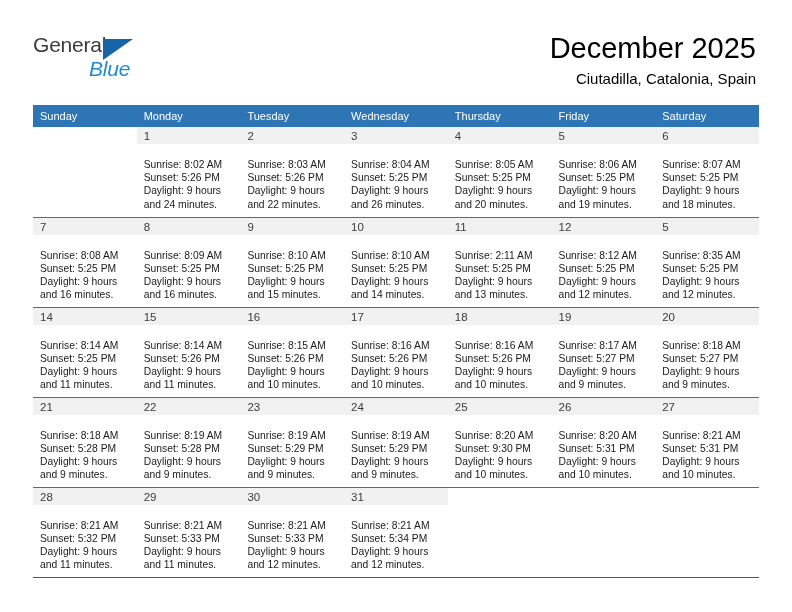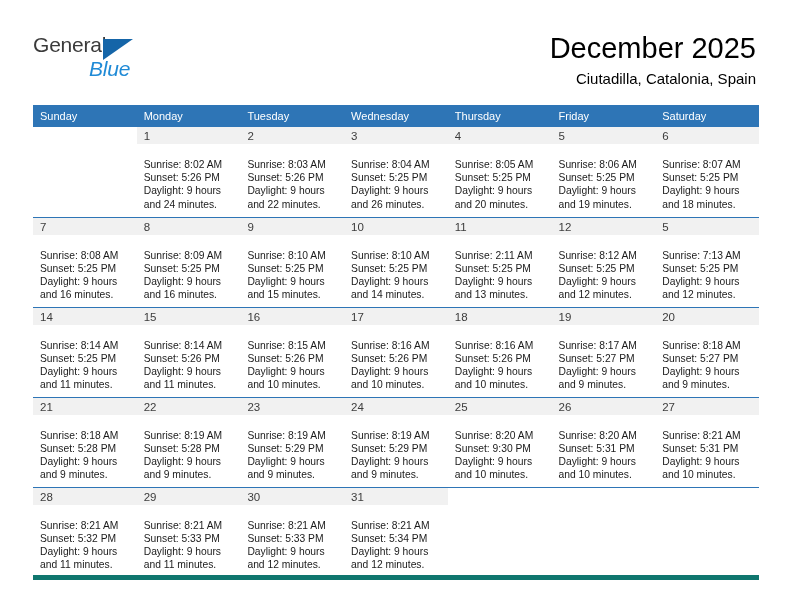--- a/index.html
+++ b/index.html
@@ -151,21 +151,21 @@
     margin-top: 10px;
   }
   .cell-body div {
     white-space: nowrap;
   }
 
   tr.week-row td {
     border-bottom: 1px solid #2e75b6;
   }
   tr.week-row:last-child td {
-    border-bottom: 5px solid #0f766e;
+    border-bottom: 1px solid #0f766e;
   }
 </style>
 </head>
 <body>
 
 <div class="page">
 
   <div class="header">
 
     <div class="logo">
@@ -311,21 +311,21 @@
               <div class="cell-body">
                 <div>Sunrise: 8:12 AM</div>
                 <div>Sunset: 5:25 PM</div>
                 <div>Daylight: 9 hours</div>
                 <div>and 12 minutes.</div>
               </div>
             </td>
             <td>
               <div class="daynum-band">5</div>
               <div class="cell-body">
-                <div>Sunrise: 7:13 AM</div>
+                <div>Sunrise: 8:35 AM</div>
                 <div>Sunset: 5:25 PM</div>
                 <div>Daylight: 9 hours</div>
                 <div>and 12 minutes.</div>
               </div>
             </td>
           </tr>
           <tr class="week-row">
             <td>
               <div class="daynum-band">14</div>
               <div class="cell-body">

